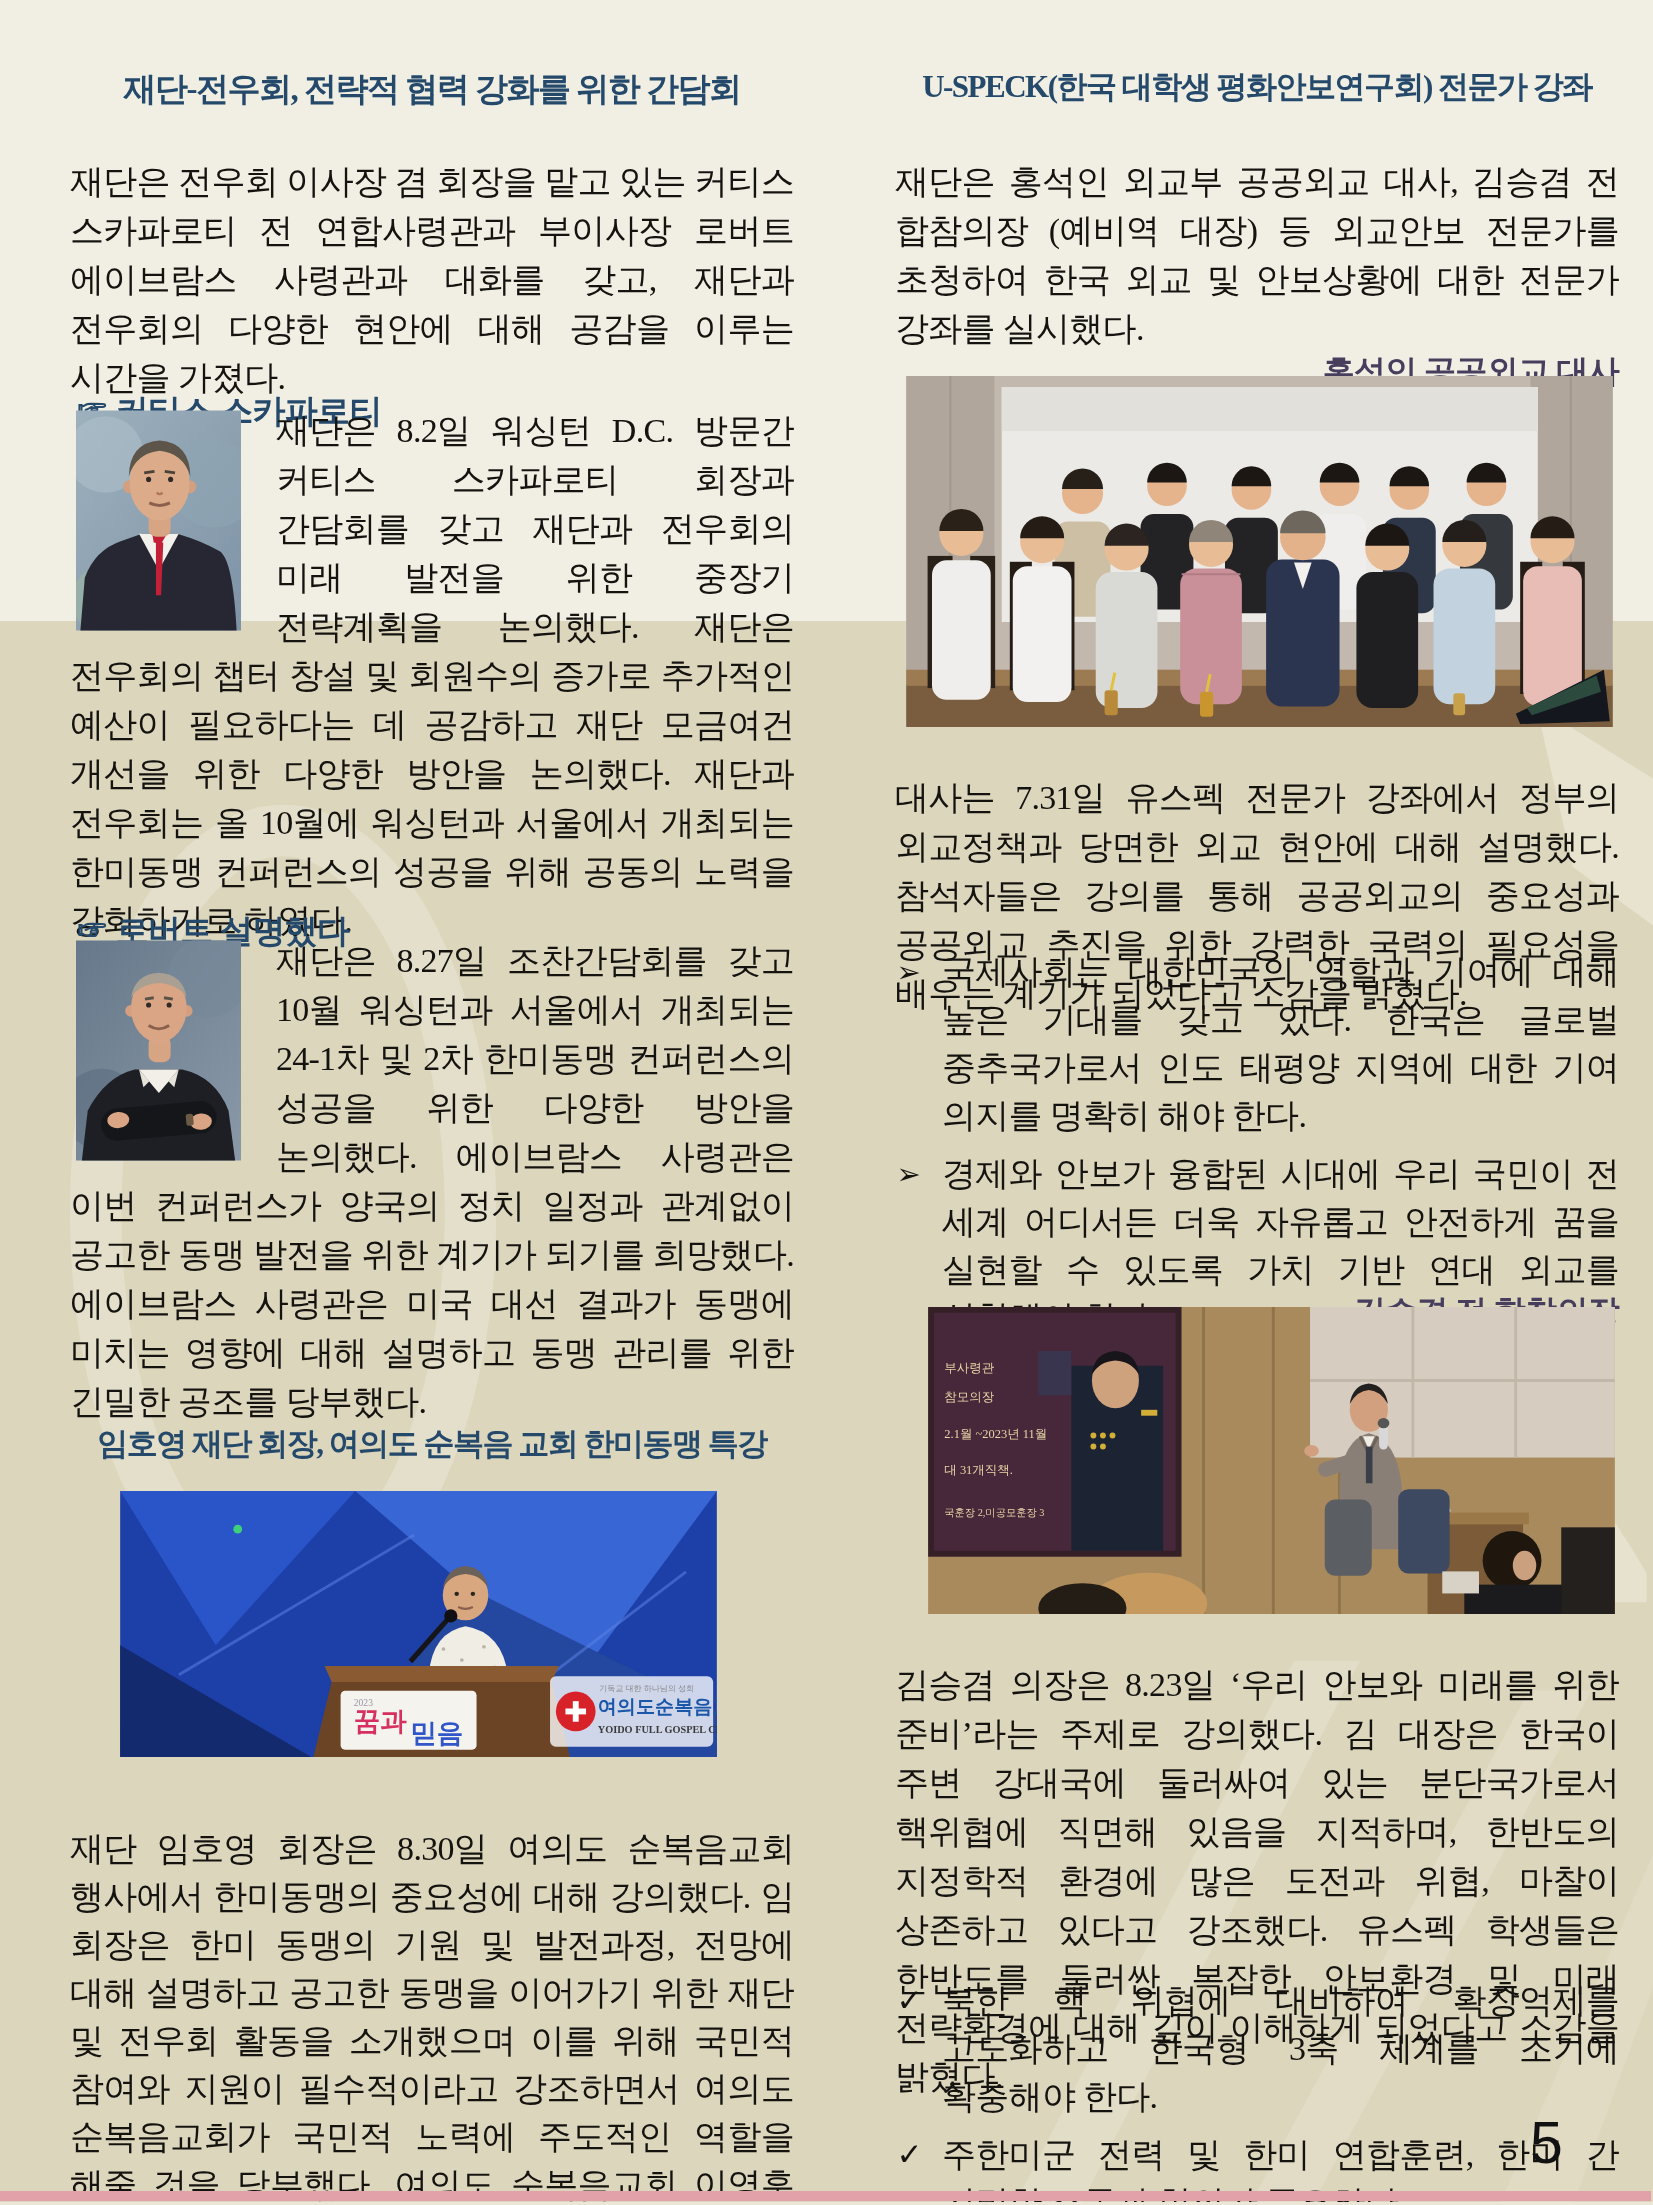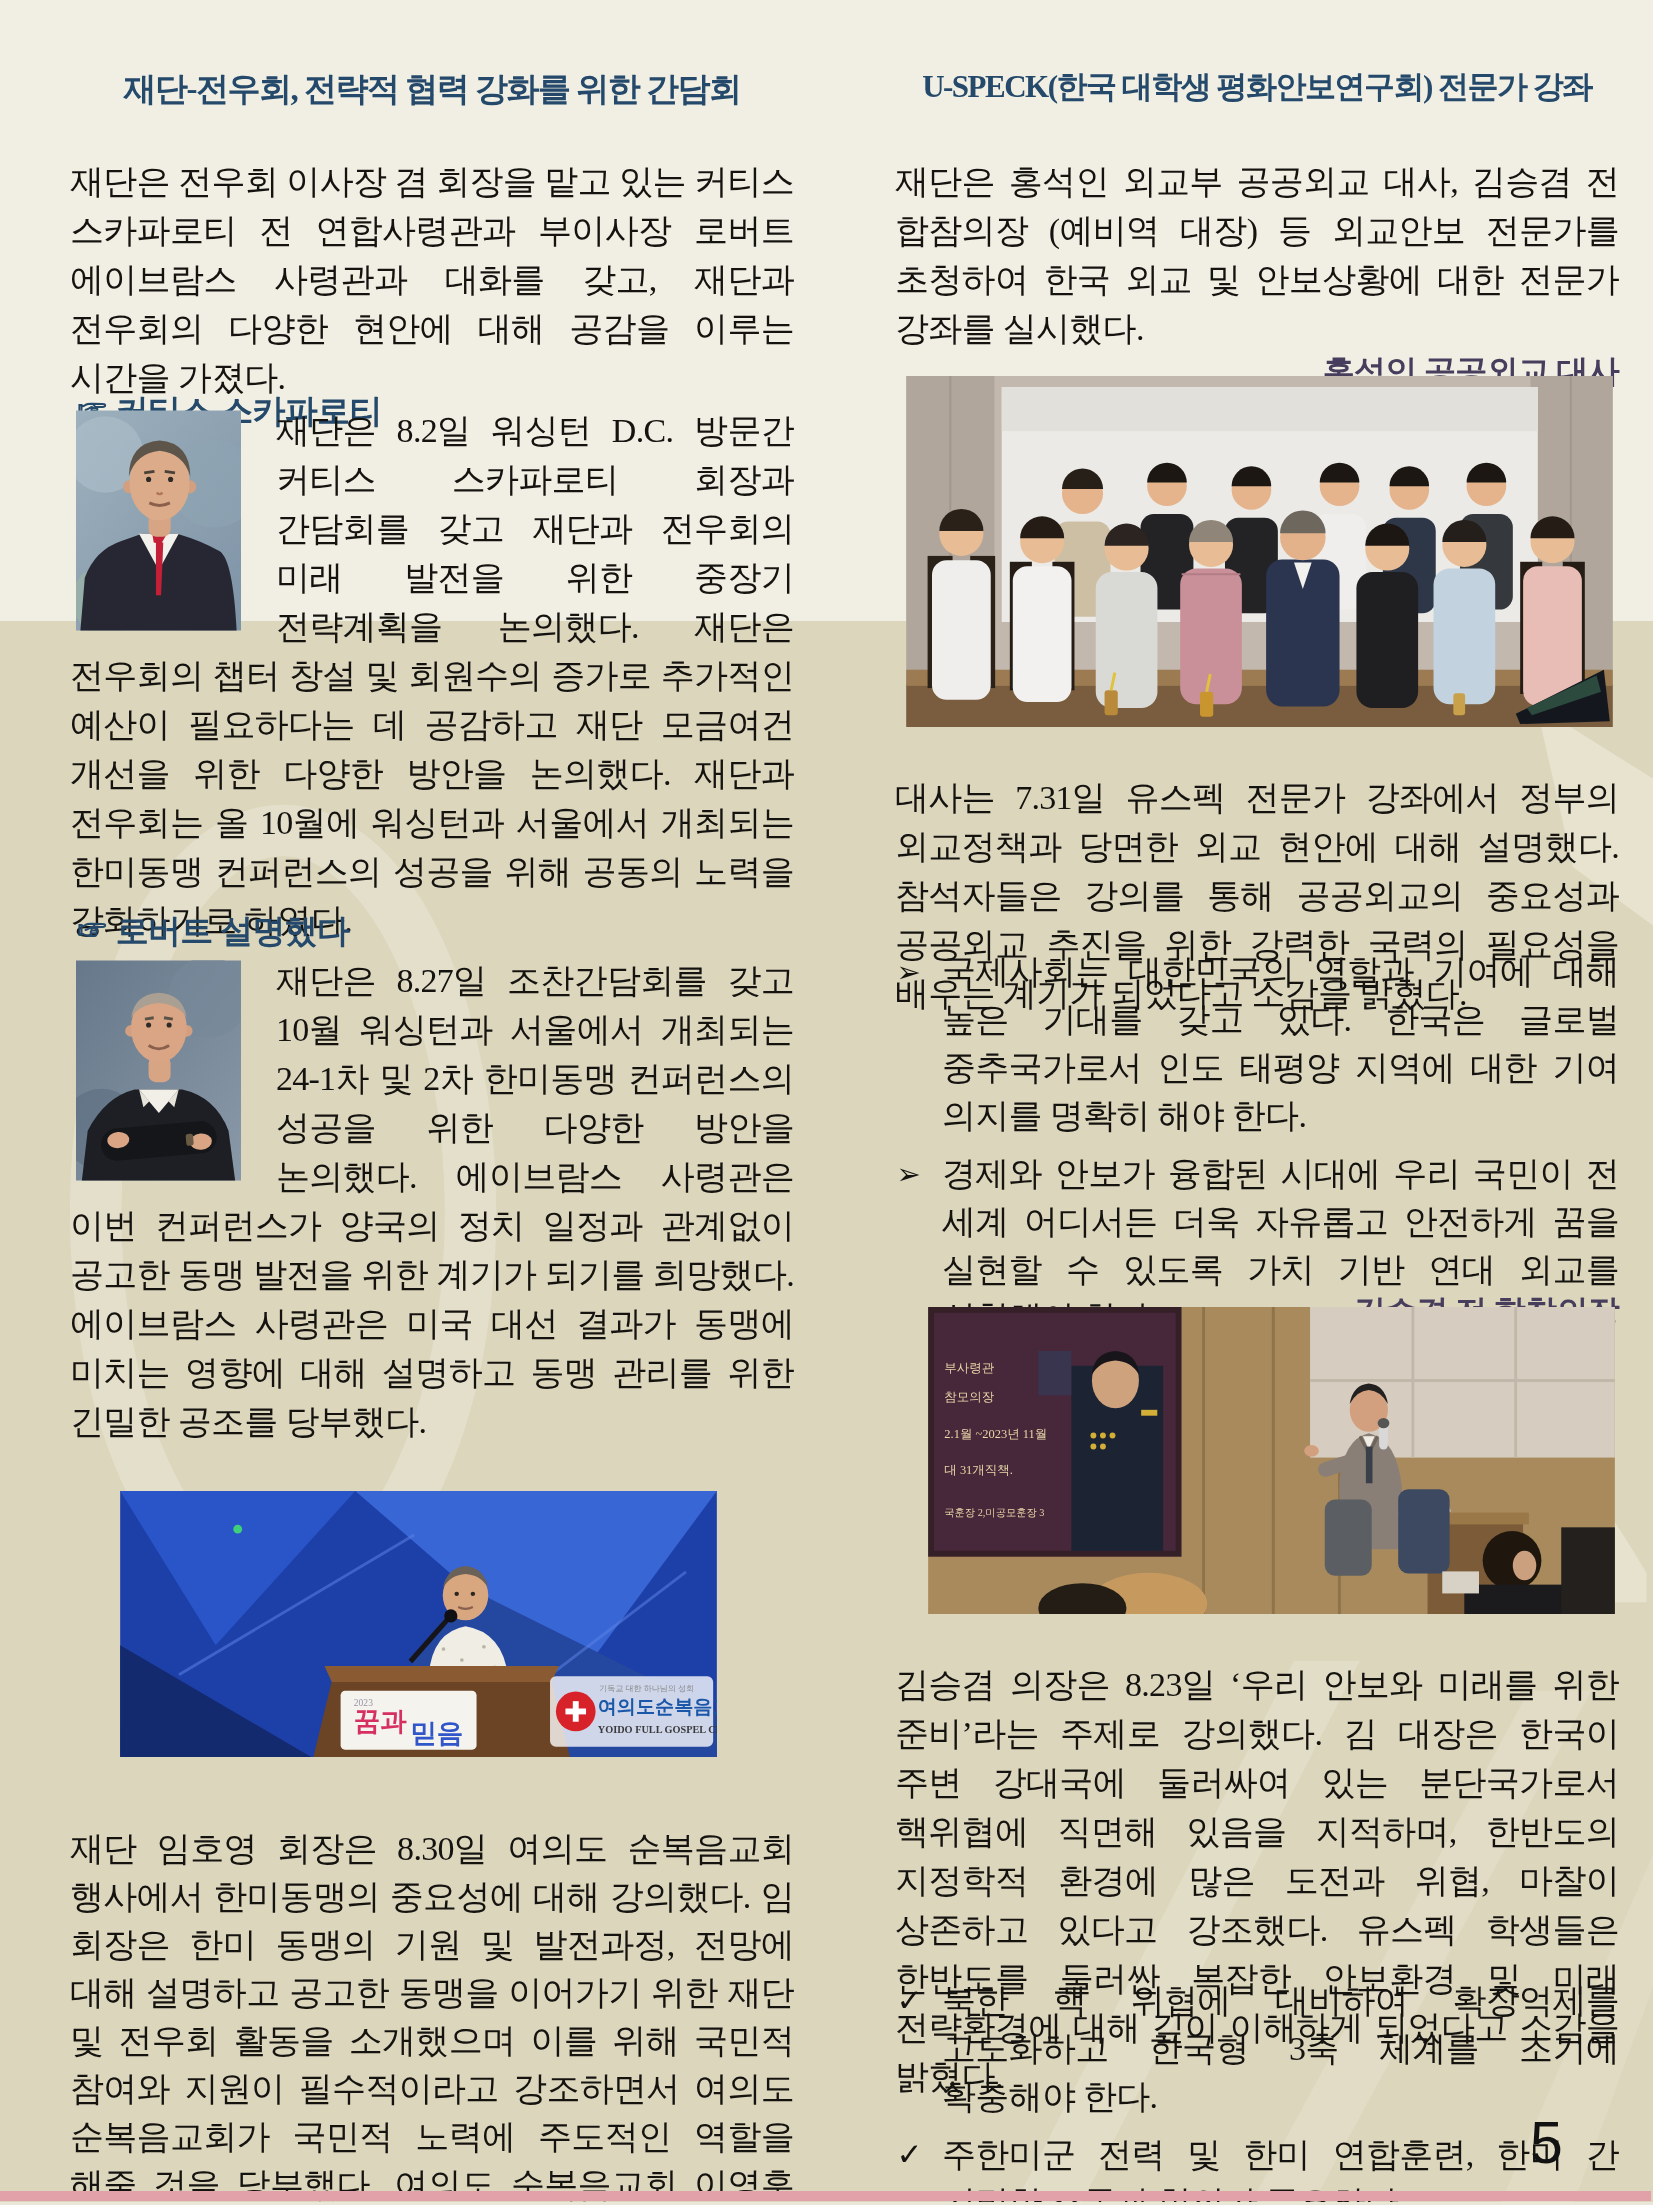--- a/index.html
+++ b/index.html
@@ -87,21 +87,21 @@
         </svg>
       </span>
       <span>재단은 8.2일 워싱턴 D.C. 방문간 커티스 스카파로티 회장과 간담회를 갖고 재단과 전우회의 미래 발전을 위한 중장기 전략계획을 논의했다. 재단은 전우회의 챕터 창설 및 회원수의 증가로 추가적인 예산이 필요하다는 데 공감하고 재단 모금여건 개선을 위한 다양한 방안을 논의했다. 재단과 전우회는 올 10월에 워싱턴과 서울에서 개최되는 한미동맹 컨퍼런스의 성공을 위해 공동의 노력을 강화하기로 하였다.</span>
     </div>
 
     <h3 class="blk h-sub" style="top:876px;left:5.9px">
       <span>☞</span>
       <span>로버트 설명했다</span>
     </h3>
 
-    <div class="blk body" style="top:956px">
+    <div class="blk body" style="top:936px">
       <span class="portrait">
         <svg viewBox="0 0 225 300">
           <defs>
               <linearGradient id="pbg2" x1="0" y1="0" x2="1" y2="1">
             <stop offset="0" stop-color="#66788a"></stop>
                 <stop offset="1" stop-color="#8a99a8"></stop>
               </linearGradient>
             </defs>
           <rect width="225" height="300" fill="url(#pbg2)"></rect>
           <circle cx="180" cy="50" r="55" fill="#77899a" opacity="0.6"></circle>
@@ -123,20 +123,21 @@
             <rect x="34" y="224" width="158" height="44" rx="22" fill="#15161a"></rect>
             <ellipse cx="58" cy="240" rx="15" ry="11" fill="#d9a584"></ellipse>
             <ellipse cx="170" cy="252" rx="15" ry="11" fill="#d9a584"></ellipse>
             <rect x="150" y="240" width="10" height="16" rx="3" fill="#6b5a43"></rect>
           </g>
         </svg>
       </span>
       <span>재단은 8.27일 조찬간담회를 갖고 10월 워싱턴과 서울에서 개최되는 24-1차 및 2차 한미동맹 컨퍼런스의 성공을 위한 다양한 방안을 논의했다. 에이브람스 사령관은 이번 컨퍼런스가 양국의 정치 일정과 관계없이 공고한 동맹 발전을 위한 계기가 되기를 희망했다. 에이브람스 사령관은 미국 대선 결과가 동맹에 미치는 영향에 대해 설명하고 동맹 관리를 위한 긴밀한 공조를 당부했다.</span>
     </div>
 
+    <h2 class="blk h-blue small" style="top:1397px">임호영 재단 회장, 여의도 순복음 교회 한미동맹 특강</h2>
 
     <figure class="blk" style="top:1491px;left:50px;width:597px;height:266px">
       <svg viewBox="0 0 812 362">
         <rect width="812" height="362" fill="#1d3fa8"></rect>
         <polygon points="0,0 320,0 130,210" fill="#2a55c9"></polygon>
         <polygon points="320,0 812,0 620,260" fill="#3866d4"></polygon>
         <polygon points="0,210 260,362 0,362" fill="#142a6e"></polygon>
         <polygon points="470,130 812,300 812,362 310,362" fill="#24479f"></polygon>
         <path d="M80,250 L400,60 M520,300 L770,110" stroke="#5d85e8" stroke-width="4" opacity="0.5"></path>
         <circle cx="160" cy="52" r="6" fill="#3ed07a"></circle>

